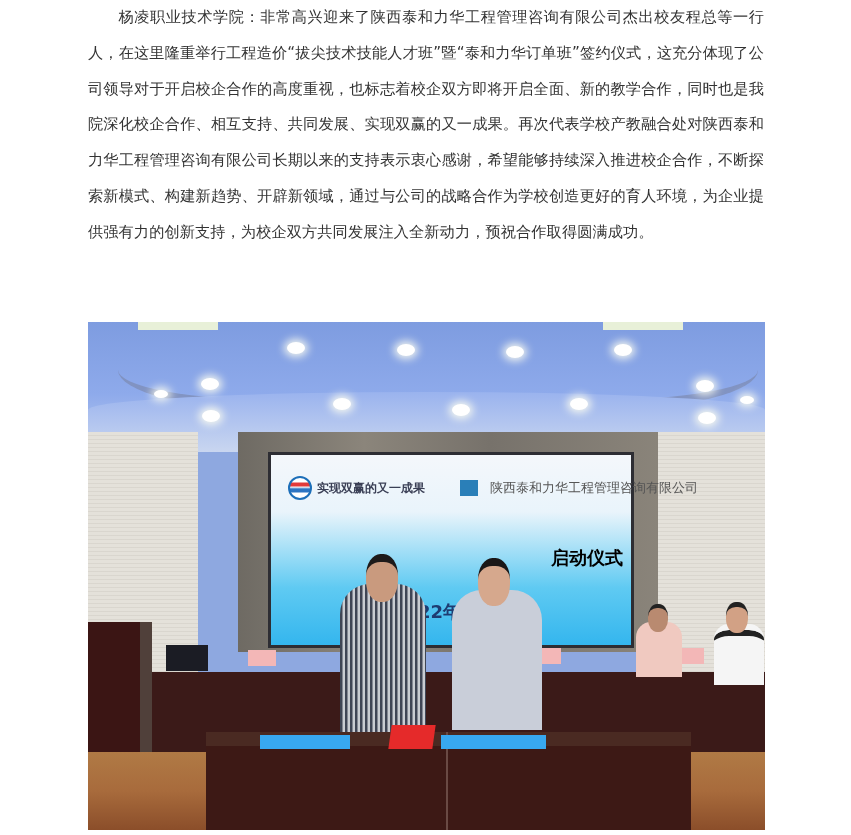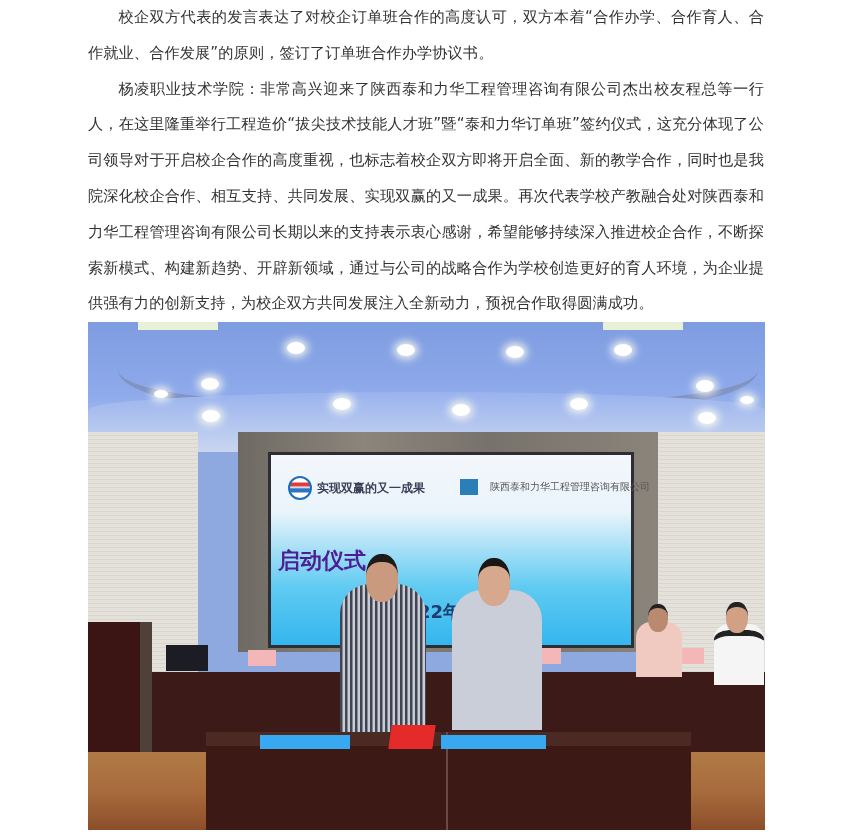--- a/index.html
+++ b/index.html
@@ -19,23 +19,23 @@
   
   .wall-left { left:0; top:110px; width:110px; height:250px; background:repeating-linear-gradient(180deg,#e4e1da 0px,#e4e1da 3px,#cfcbc3 4px); }
   .wall-right { left:565px; top:110px; width:112px; height:250px; background:repeating-linear-gradient(180deg,#e4e1da 0px,#e4e1da 3px,#cfcbc3 4px); }
   .stone { left:150px; top:110px; width:420px; height:220px; background:linear-gradient(90deg,#6e6a63,#8b857b 30%,#77726b 60%,#8a847a); }
   .screen { left:180px; top:130px; width:360px; height:190px; background:linear-gradient(180deg,#f4f7fb 0%,#e9f4fb 30%,#5fcaf2 70%,#34b6ee 100%); border:3px solid #2d2d33; }
   .screen-logo-left { left:200px; top:154px; display:flex; align-items:center; gap:5px; }
   .logo-circle { width:20px; height:20px; border-radius:50%; border:2px solid #1d6fb9; background:linear-gradient(180deg,#fff 0,#fff 20%,#e23a3a 25%,#e23a3a 40%,#fff 45%,#2c74c2 55%,#2c74c2 70%,#fff 75%); position:static !important; }
   .logo-text { font-size:12px; font-weight:bold; color:#3a3f55; position:static !important; white-space:nowrap; }
   .screen-logo-right { left:372px; top:157px; display:flex; align-items:center; gap:4px; }
   .company-mark { width:18px; height:16px; background:#2a7fb8; position:static !important; }
-  .company-text { font-size:10px; font-family:Liberation Serif, serif; color:#555; position:static !important; white-space:nowrap;padding-left:8px; }
+  .company-text { font-size:13px; font-family:Liberation Serif, serif; color:#555; position:static !important; white-space:nowrap;padding-left:8px; }
   .screen-subtitle { left:190px; top:190px; width:345px; text-align:center; font-size:12.5px; font-weight:bold; color:#e8306a; white-space:nowrap; }
-  .screen-title { left:190px; top:224px; width:345px; text-align:left; font-size:22px; font-weight:bold; color:#4c1d95; }
+  .screen-title { left:190px; top:224px; width:345px; text-align:right; font-size:18px; font-weight:bold; color:#000000; }
   .screen-date { left:305px; top:278px; font-size:18px; color:#1e3c72; font-weight:bold; }
   
   .back-table { left:40px; top:350px; width:637px; height:95px; background:#3b1a18; }
   .name-card { height:16px; background:#f3b7b7; font-size:6px; color:#8a3a3a; text-align:center; line-height:16px; }
   .podium { left:0; top:300px; width:52px; height:160px; background:#3b1514; border-right:12px solid #50403a; }
   .floor { left:0; top:430px; width:677px; height:78px; background:linear-gradient(180deg,#b07a45 0%,#a86b3c 50%,#8b4e2a 100%); }
   .front-table { left:118px; top:410px; width:485px; height:98px; background:#3d1915; border-top:14px solid #4a2a22; }
   .front-table-split { left:358px; top:410px; width:2px; height:98px; background:#6a4a44; }
   .reflect1 { left:172px; top:413px; width:90px; height:14px; background:#38a8f0; }
   .reflect2 { left:353px; top:413px; width:105px; height:14px; background:#38a8f0; }
@@ -47,21 +47,20 @@
   .person-pink { left:548px; top:300px; width:46px; height:55px; background:#f0c9c0; border-radius:15px 15px 0 0; }
   .head-pink { left:560px; top:282px; width:20px; height:24px; border-radius:45%; background:#b98a70; border-top:4px solid #222; }
   .person-white { left:626px; top:302px; width:50px; height:55px; background:#f5f5f5; border-radius:15px 15px 0 0; border-top:6px solid #f5f5f5; box-shadow:inset 0 12px 0 -6px #222; }
   .head-white { left:638px; top:280px; width:22px; height:26px; border-radius:45%; background:#d2a185; border-top:5px solid #222; }
   .laptop { left:78px; top:323px; width:42px; height:26px; background:#1b1c24; }
 </style>
 </head>
 <body>
 
 <div class="article">
-  <p class="para">校企双方代表的发言表达了对校企订单班合作的高度认可，双方本着“合作办学、合作育人、合作就业、合作发展”的原则，签订了订单班合作办学协议书。</p>
   <p class="para">杨凌职业技术学院：非常高兴迎来了陕西泰和力华工程管理咨询有限公司杰出校友程总等一行人，在这里隆重举行工程造价“拔尖技术技能人才班”暨“泰和力华订单班”签约仪式，这充分体现了公司领导对于开启校企合作的高度重视，也标志着校企双方即将开启全面、新的教学合作，同时也是我院深化校企合作、相互支持、共同发展、实现双赢的又一成果。再次代表学校产教融合处对陕西泰和力华工程管理咨询有限公司长期以来的支持表示衷心感谢，希望能够持续深入推进校企合作，不断探索新模式、构建新趋势、开辟新领域，通过与公司的战略合作为学校创造更好的育人环境，为企业提供强有力的创新支持，为校企双方共同发展注入全新动力，预祝合作取得圆满成功。</p>
 </div>
 
 <div class="photo">
   <div class="ceiling"></div>
   <div class="skylight" style="left:50px;"></div>
   <div class="skylight" style="left:515px;"></div>
   <div class="ceil-band"></div>
   <div class="light" style="left:199px;top:20px;"></div>
   <div class="light" style="left:309px;top:22px;"></div>

